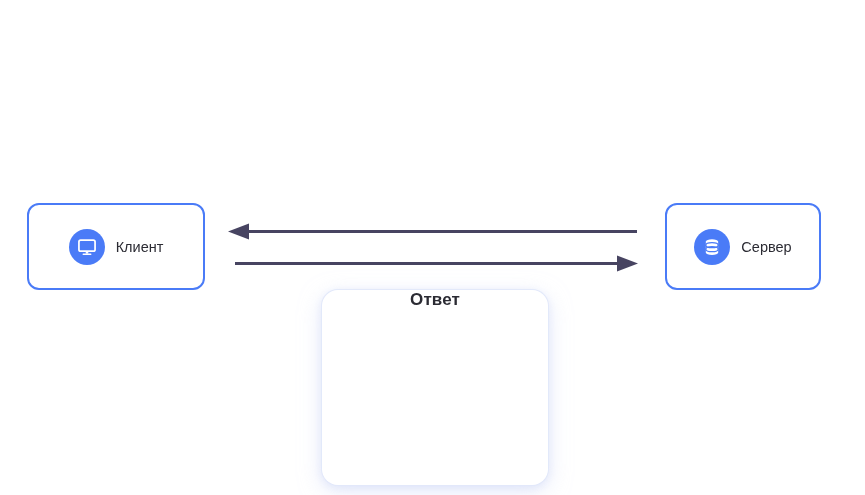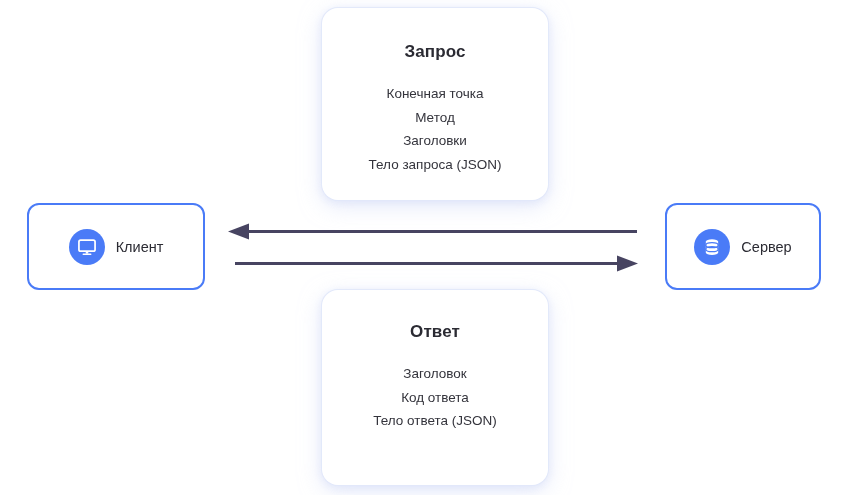--- a/index.html
+++ b/index.html
@@ -36,21 +36,21 @@
   #card-request  { top: 8px;   height: 192px; }
   #card-response { top: 290px; height: 195px; }
 
   .card-title {
     font-size: 17px;
     font-weight: bold;
     color: #2b2b33;
     letter-spacing: 0.1px;
   }
   #card-request .card-title  { margin-top: 34px; }
-  #card-response .card-title { margin-top: 32px; }
+  #card-response .card-title { }
 
   .card-lines {
     margin-top: 20px;
     font-size: 13.5px;
     line-height: 23.5px;
     color: #34343c;
   }
   .card-line { white-space: nowrap; }
 
   
@@ -98,37 +98,23 @@
     width: 865px;
     height: 495px;
     pointer-events: none;
   }
 </style>
 </head>
 <body>
 
 <div id="stage">
 
-  <div class="info-card" id="card-request">
-    <div class="card-title">Запрос</div>
-    <div class="card-lines">
-      <div class="card-line">Конечная точка</div>
-      <div class="card-line">Метод</div>
-      <div class="card-line">Заголовки</div>
-      <div class="card-line">Тело запроса (JSON)</div>
-    </div>
-  </div>
 
   <div class="info-card" id="card-response">
     <div class="card-title">Ответ</div>
-    <div class="card-lines">
-      <div class="card-line">Заголовок</div>
-      <div class="card-line">Код ответа</div>
-      <div class="card-line">Тело ответа (JSON)</div>
-    </div>
   </div>
 
   <div class="node-box" id="node-client">
     <div class="node-inner">
       <span class="node-icon">
         <svg width="22" height="22" viewBox="0 0 24 24" aria-hidden="true">
           <rect x="3.2" y="4.4" width="17.6" height="12.2" rx="1.9" ry="1.9" fill="none" stroke="#ffffff" stroke-width="1.9"></rect>
           <rect x="10.6" y="16.6" width="2.8" height="2.6" fill="#ffffff"></rect>
           <rect x="7.1" y="19.0" width="9.8" height="1.8" rx="0.9" fill="#ffffff"></rect>
         </svg>

